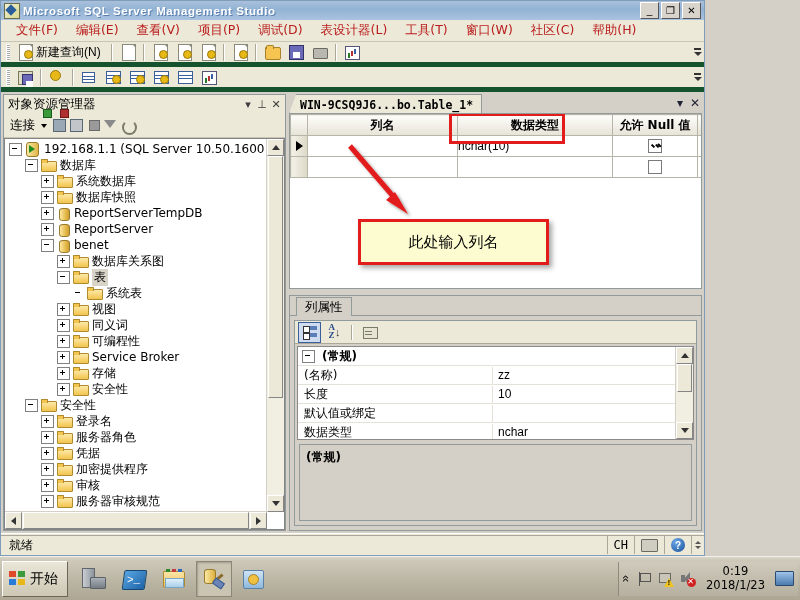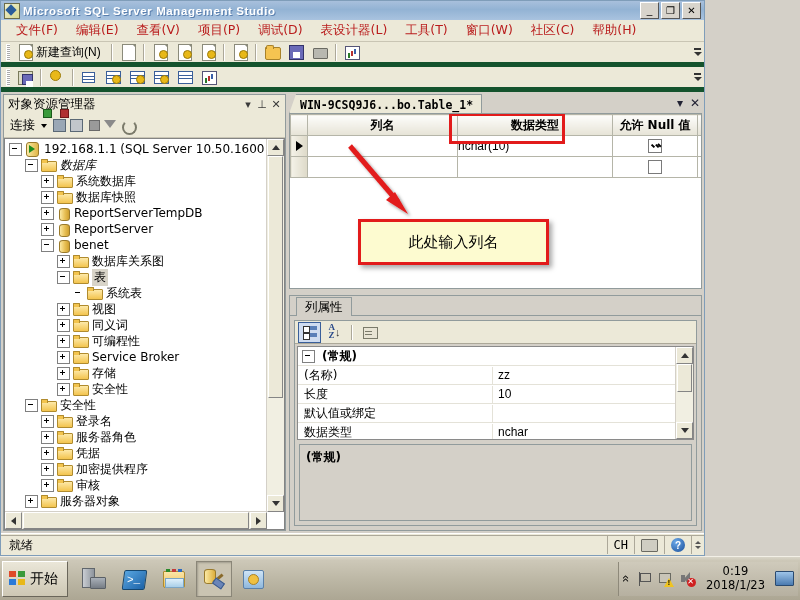--- a/index.html
+++ b/index.html
@@ -401,21 +401,21 @@
         </span>
       </div>
 
       <div class="tree">
         <div class="tree-inner" id="tree-host">
             <div class="node" style="padding-left: 0px;">
               <span class="exp "></span>
               <span class="srvnode"></span>
               <span>192.168.1.1 (SQL Server 10.50.1600 -</span>
             </div>
-            <div class="node" style="padding-left: 16px; font-style: italic;">
+            <div class="node" style="padding-left: 16px;">
               <span class="exp "></span>
               <span class="fold"></span>
               <span>数据库</span>
             </div>
             <div class="node" style="padding-left: 32px;">
               <span class="exp plus"></span>
               <span class="fold"></span>
               <span>系统数据库</span>
             </div>
             <div class="node" style="padding-left: 32px;">
@@ -505,20 +505,25 @@
             </div>
             <div class="node" style="padding-left: 32px;">
               <span class="exp plus"></span>
               <span class="fold"></span>
               <span>加密提供程序</span>
             </div>
             <div class="node" style="padding-left: 32px;">
               <span class="exp plus"></span>
               <span class="fold"></span>
               <span>审核</span>
+            </div>
+            <div class="node" style="padding-left: 32px;">
+              <span class="exp plus"></span>
+              <span class="fold"></span>
+              <span>服务器审核规范</span>
             </div>
             <div class="node" style="padding-left: 16px;">
               <span class="exp plus"></span>
               <span class="fold"></span>
               <span>服务器对象</span>
             </div>
           </div>
         <div class="vsb">
           <div class="sbtn" style="margin:0 auto">
               <i class="ar up"></i>

